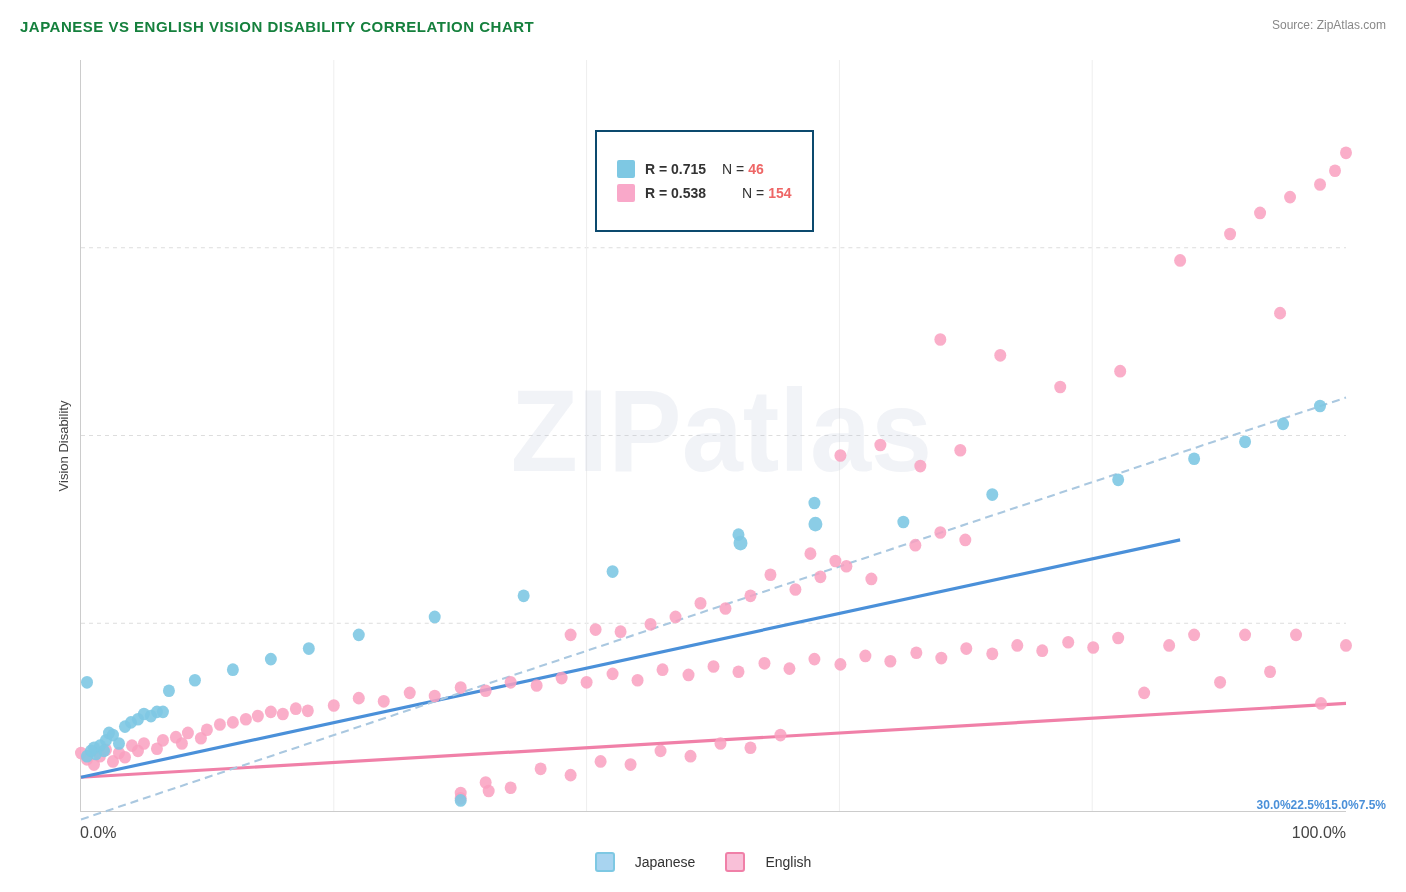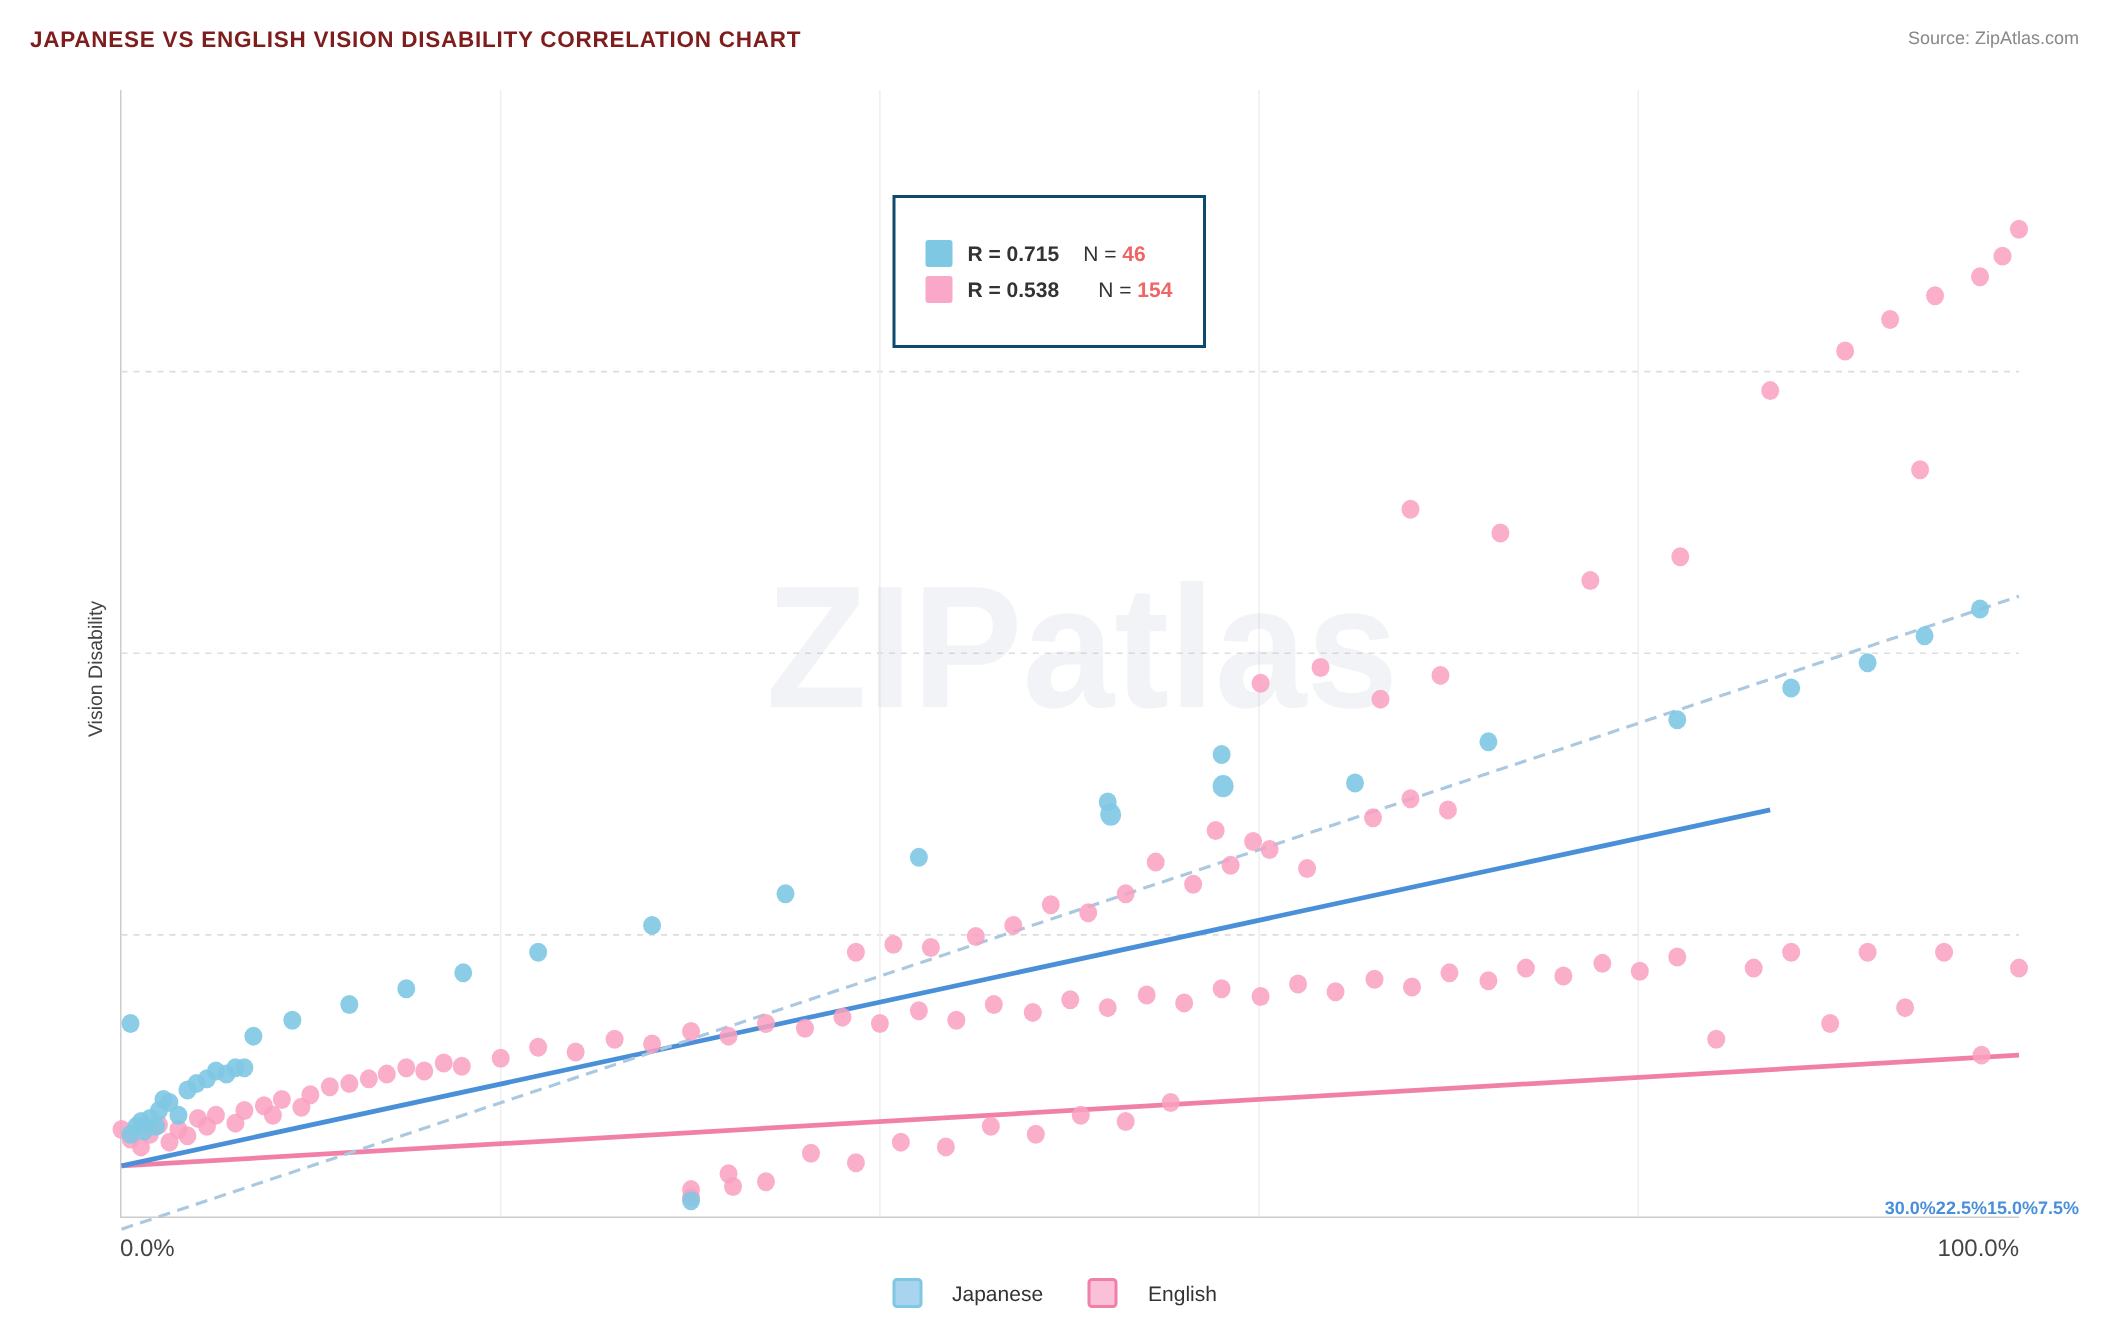--- a/index.html
+++ b/index.html
@@ -15,21 +15,21 @@
       width: 1406px;
       height: 892px;
       padding: 40px 80px 80px 80px;
     }
     .chart-title {
       position: absolute;
       top: 18px;
       left: 20px;
       font-size: 15px;
       font-weight: 600;
-      color: #7f1d1d;
+      color: #15803d;
       letter-spacing: 0.5px;
       text-transform: uppercase;
     }
     .source-label {
       position: absolute;
       top: 18px;
       right: 20px;
       font-size: 12px;
       color: #888;
     }
@@ -338,21 +338,21 @@
 
     <div class="legend">
       <div class="legend-item">
         <div class="legend-swatch legend-swatch-blue"></div>
         <span class="legend-r legend-text">R = 0.715</span>
         <span class="legend-text" style="">N = <strong style="color:#e66;">46</strong></span>
       </div>
       <div class="legend-item">
         <div class="legend-swatch legend-swatch-pink"></div>
         <span class="legend-r legend-text">R = 0.538</span>
-        <span class="legend-text" style="margin-left:10px;">N = <strong style="color:#e66;">154</strong></span>
+        <span class="legend-text" style="margin-left:20px;">N = <strong style="color:#e66;">154</strong></span>
       </div>
     </div>
   </div>
 
   <div class="y-axis-labels">
     <span class="y-tick y-tick-blue">30.0%</span>
     <span class="y-tick y-tick-blue">22.5%</span>
     <span class="y-tick y-tick-blue">15.0%</span>
     <span class="y-tick y-tick-blue">7.5%</span>
   </div>

